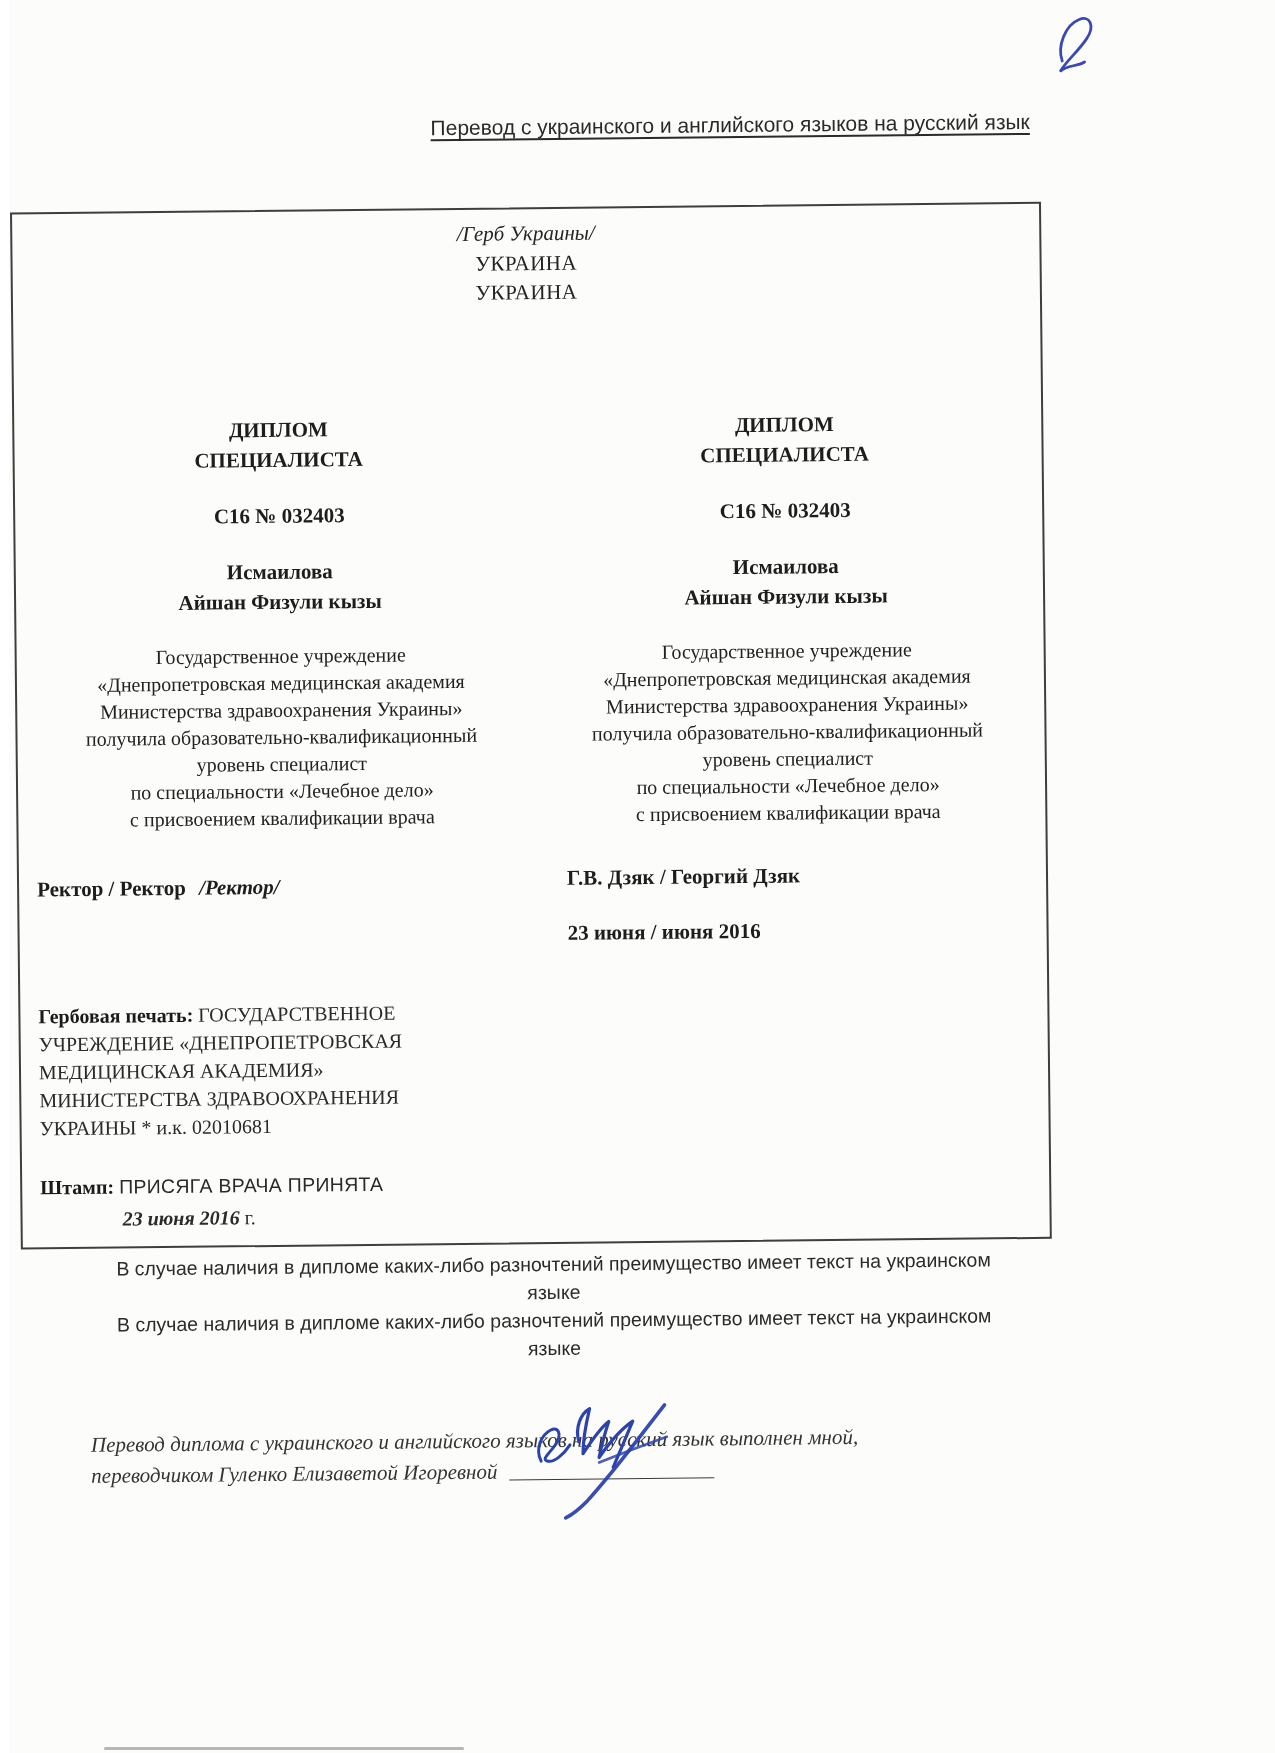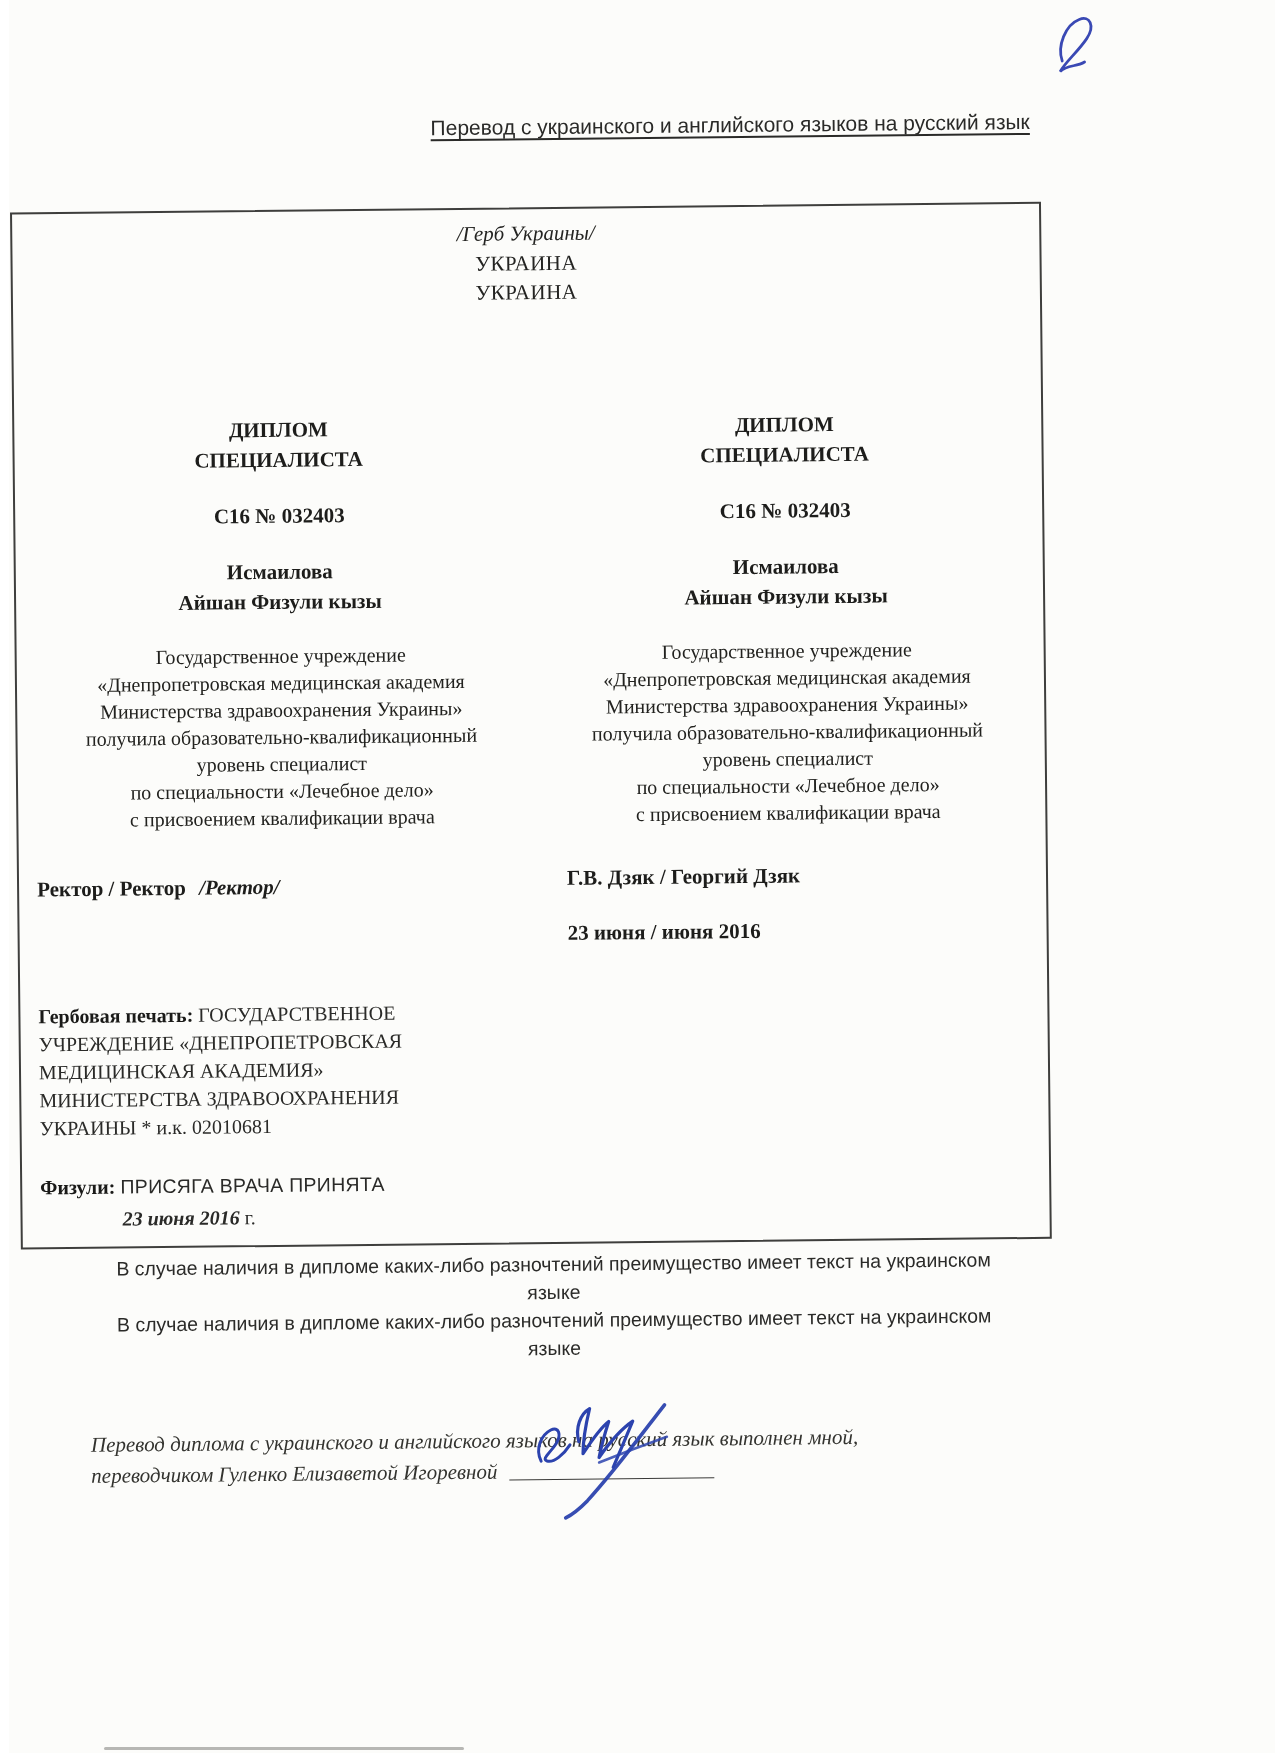--- a/index.html
+++ b/index.html
@@ -134,21 +134,21 @@
       <div class="signer-line">Г.В. Дзяк / Георгий Дзяк</div>
       <div class="date-line">23 июня / июня 2016</div>
 
       <div class="seal-block">
         <span class="b">Гербовая печать:</span>
         <span>ГОСУДАРСТВЕННОЕ УЧРЕЖДЕНИЕ «ДНЕПРОПЕТРОВСКАЯ МЕДИЦИНСКАЯ АКАДЕМИЯ» МИНИСТЕРСТВА ЗДРАВООХРАНЕНИЯ УКРАИНЫ * и.к. 02010681</span>
       </div>
 
       <div class="stamp-block">
         <div>
-          <span class="b">Физули:</span>
+          <span class="b">Штамп:</span>
           <span class="caps">ПРИСЯГА ВРАЧА ПРИНЯТА</span>
         </div>
         <div class="line2">
           <span class="date">23 июня 2016</span>
           <span>г.</span>
         </div>
       </div>
 
     </div>
 

